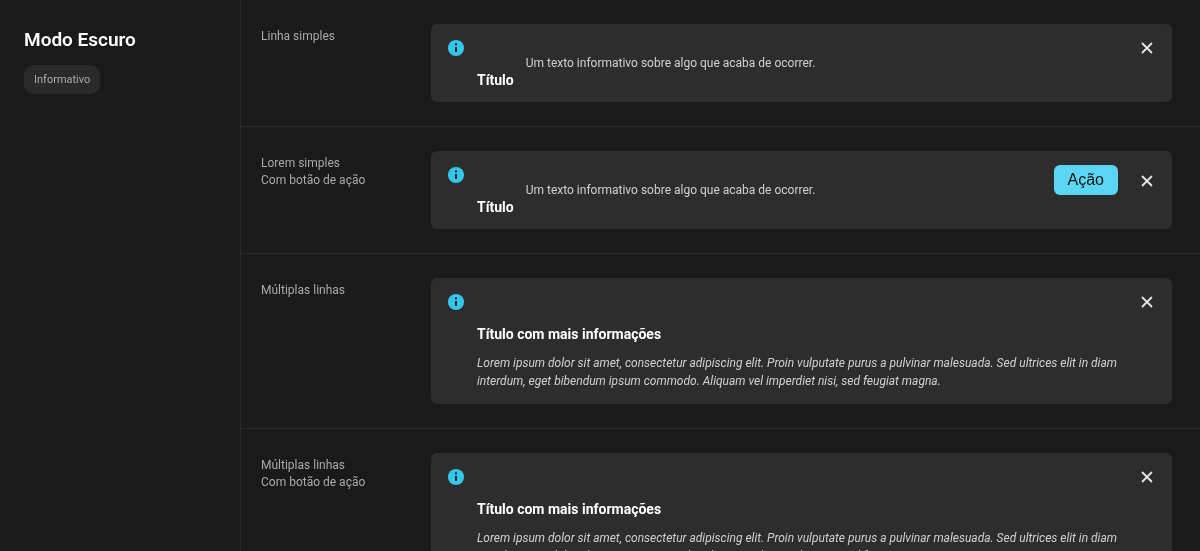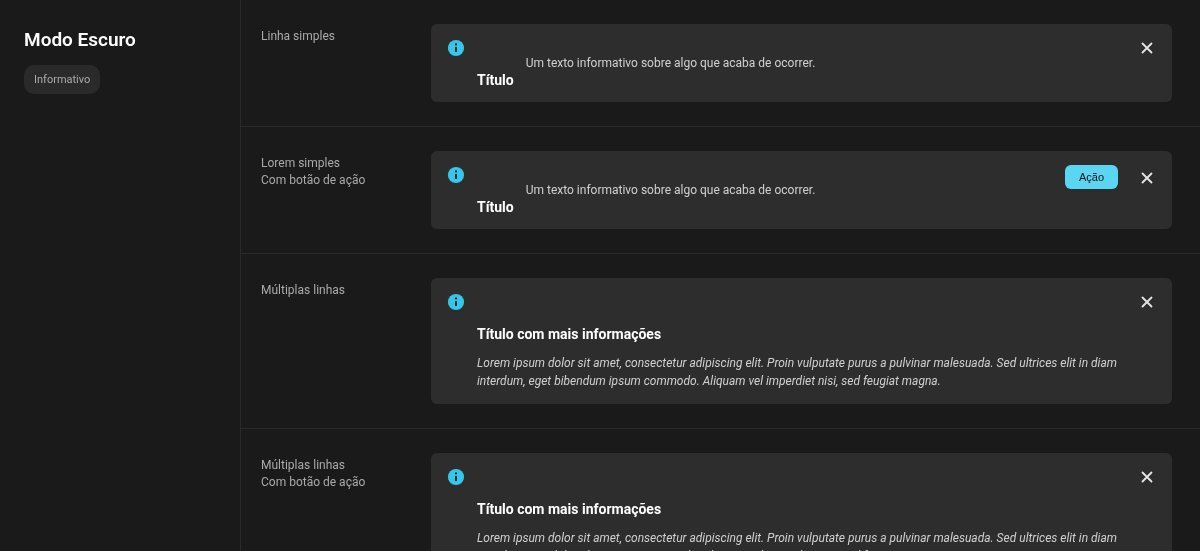--- a/index.html
+++ b/index.html
@@ -102,21 +102,21 @@
     }
     .toast .desc-block {
       margin-top: 12px;
       font-style: italic;
     }
     .toast .action-btn {
       background: #5ad6f2;
       color: #111;
       border: none;
       border-radius: 6px;
-      font-size: 11px;
+      font-size: 16px;
       font-weight: 500;
       padding: 6px 14px;
       cursor: pointer;
       white-space: nowrap;
     }
     .toast .action-wide {
       margin-top: 12px;
       padding: 8px 24px;
       align-self: flex-start;
     }

